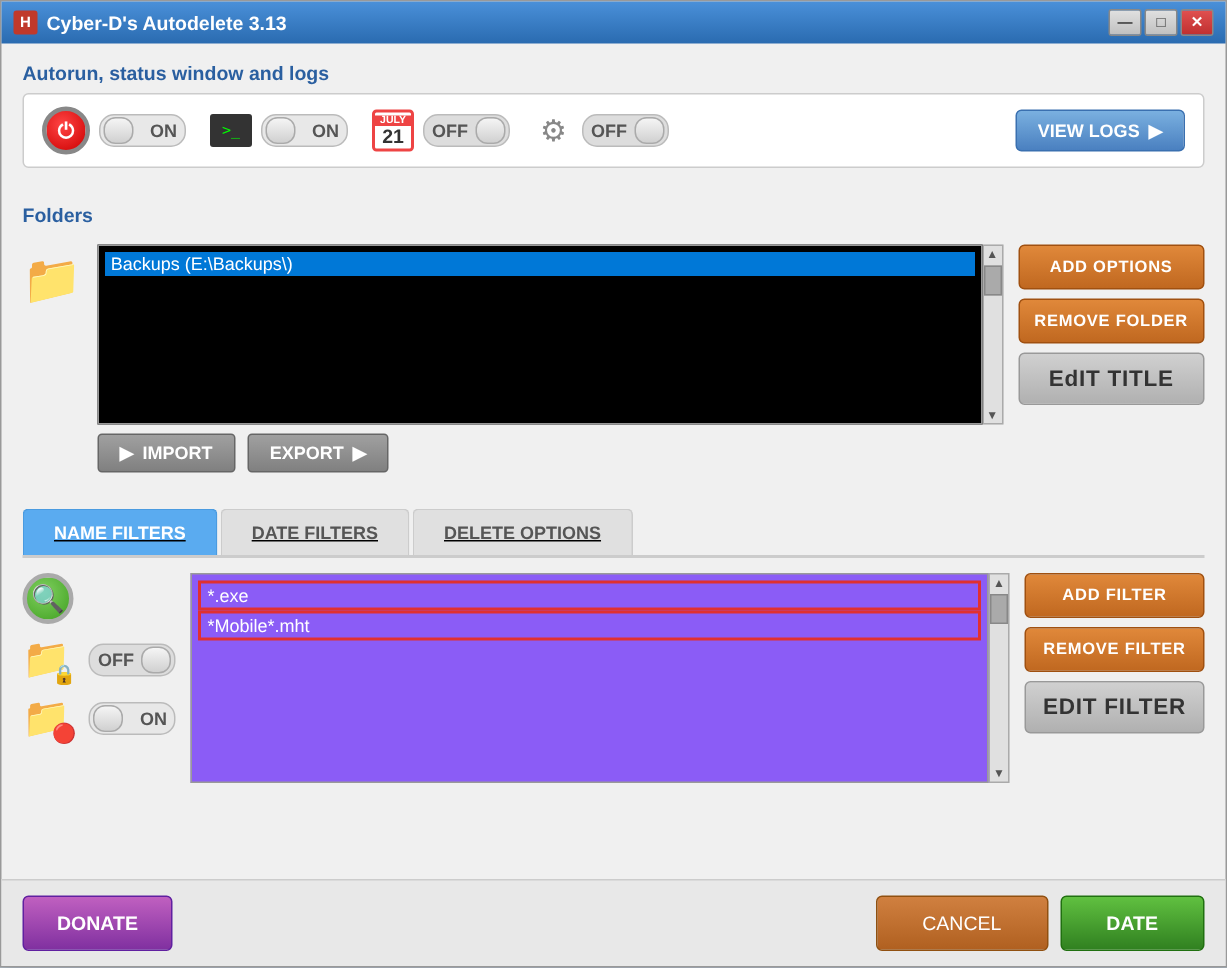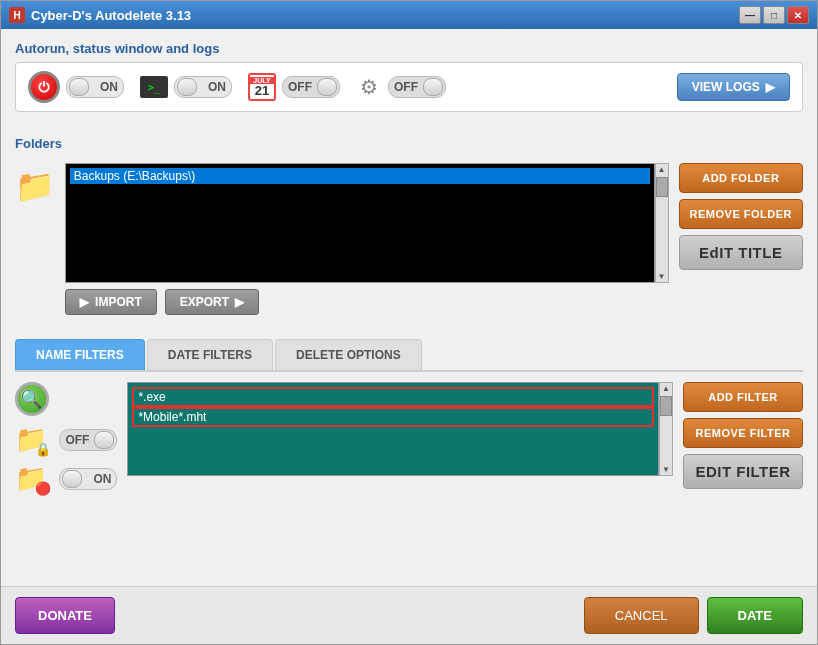--- a/index.html
+++ b/index.html
@@ -294,20 +294,21 @@
     }
     .tabs-section {
       display: flex;
       flex-direction: column;
       flex: 1;
     }
     .tabs-header {
       display: flex;
       gap: 0;
       border-bottom: 2px solid #ccc;
+      text-decoration: underline;
     }
     .tab {
       padding: 8px 20px;
       font-size: 12px;
       font-weight: bold;
       cursor: pointer;
       border: 1px solid #ccc;
       border-bottom: none;
       background: #e0e0e0;
       color: #555;
@@ -374,22 +375,22 @@
       color: #c00;
     }
     .filter-list-container {
       flex: 1;
       display: flex;
       flex-direction: column;
       gap: 4px;
     }
     .filter-list {
       width: 100%;
-      height: 94px;
-      background: #0f766e;
+      height: 140px;
+      background: #8b5cf6;
       border: 1px solid #999;
       padding: 4px;
       overflow-y: auto;
       position: relative;
     }
     .filter-item {
       color: white;
       font-size: 12px;
       padding: 1px 4px;
       cursor: pointer;
@@ -543,21 +544,21 @@
               <span>IMPORT</span>
             </button>
             <button class="export-btn">
               <span>EXPORT</span>
               <span>▶</span>
             </button>
           </div>
         </div>
 
         <div class="right-buttons">
-          <button class="orange-btn">ADD FOLDER</button>
+          <button class="orange-btn">ADD OPTIONS</button>
           <button class="orange-btn">REMOVE FOLDER</button>
           <button class="gray-btn">EdIT TITLE</button>
         </div>
       </div>
     </div>
 
     <div class="tabs-section">
       <div class="tabs-header">
         <div class="tab active">NAME FILTERS</div>
         <div class="tab">DATE FILTERS</div>

